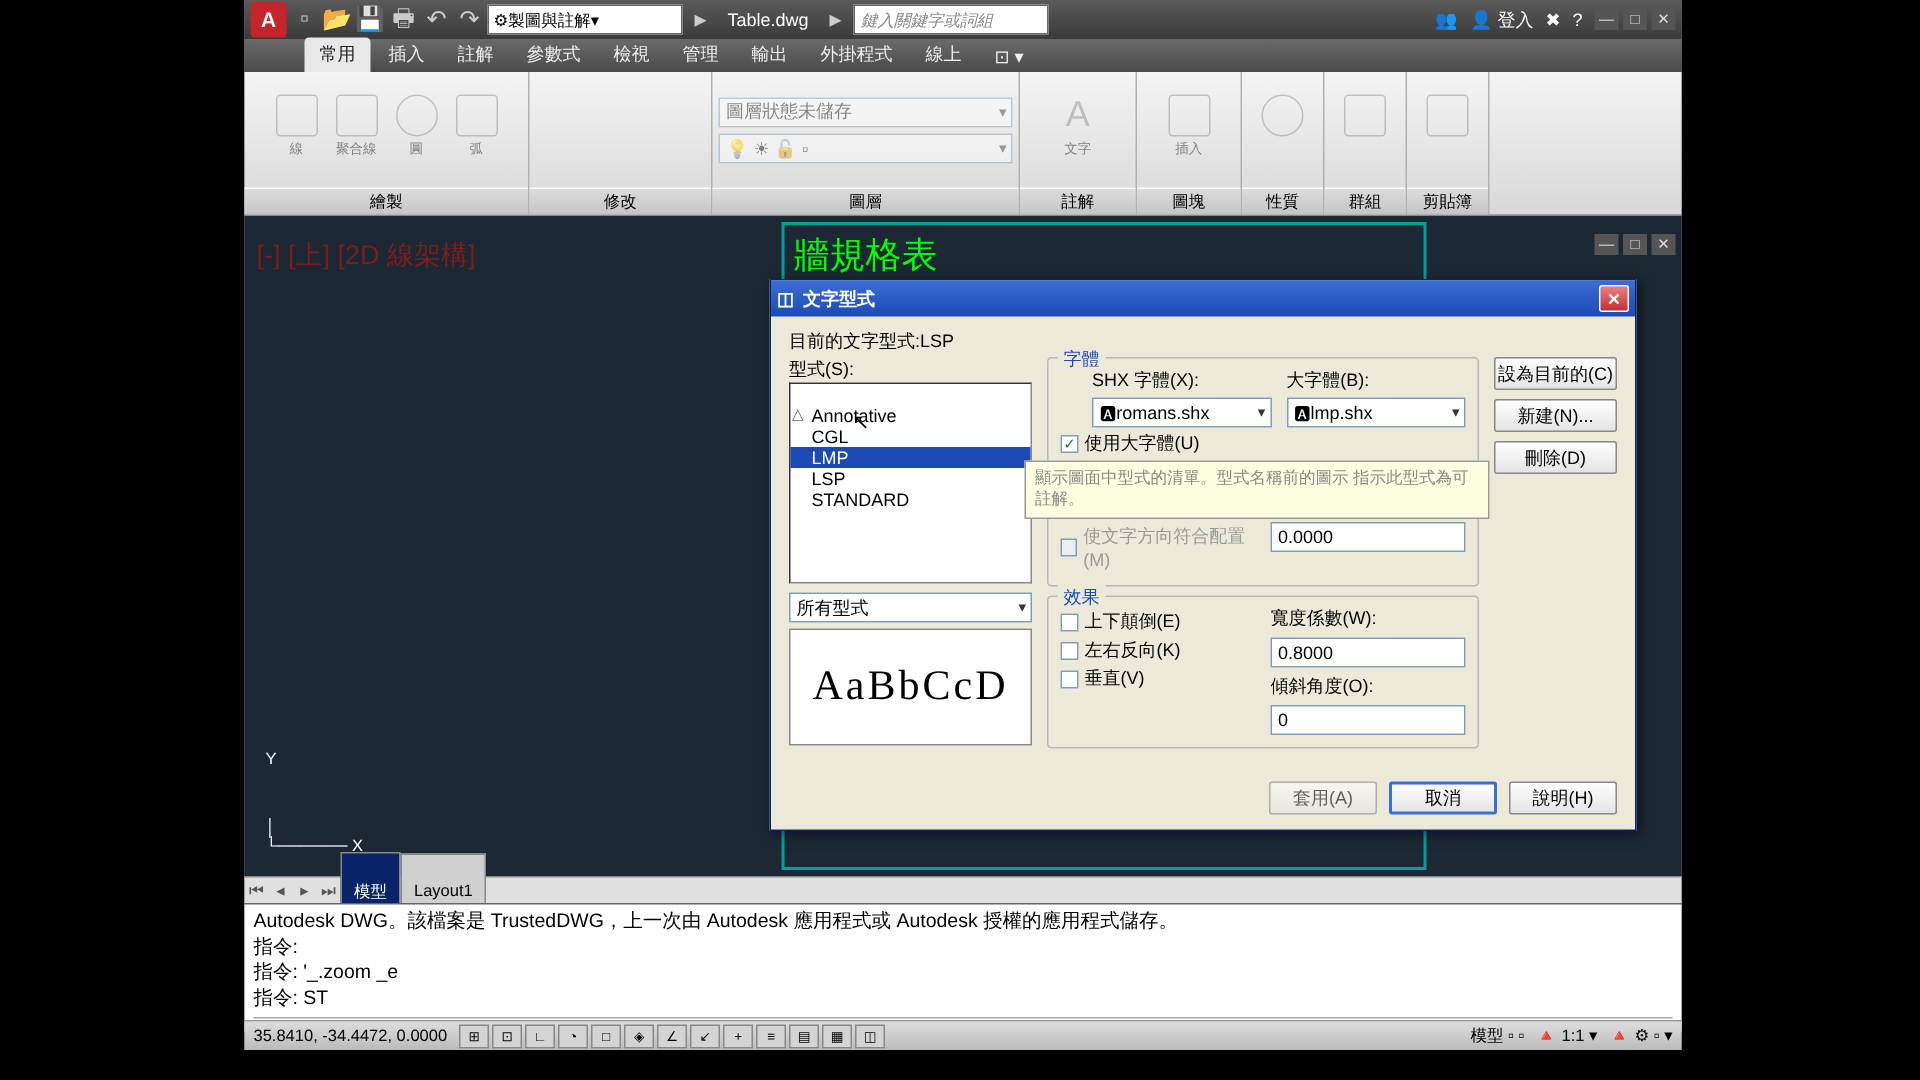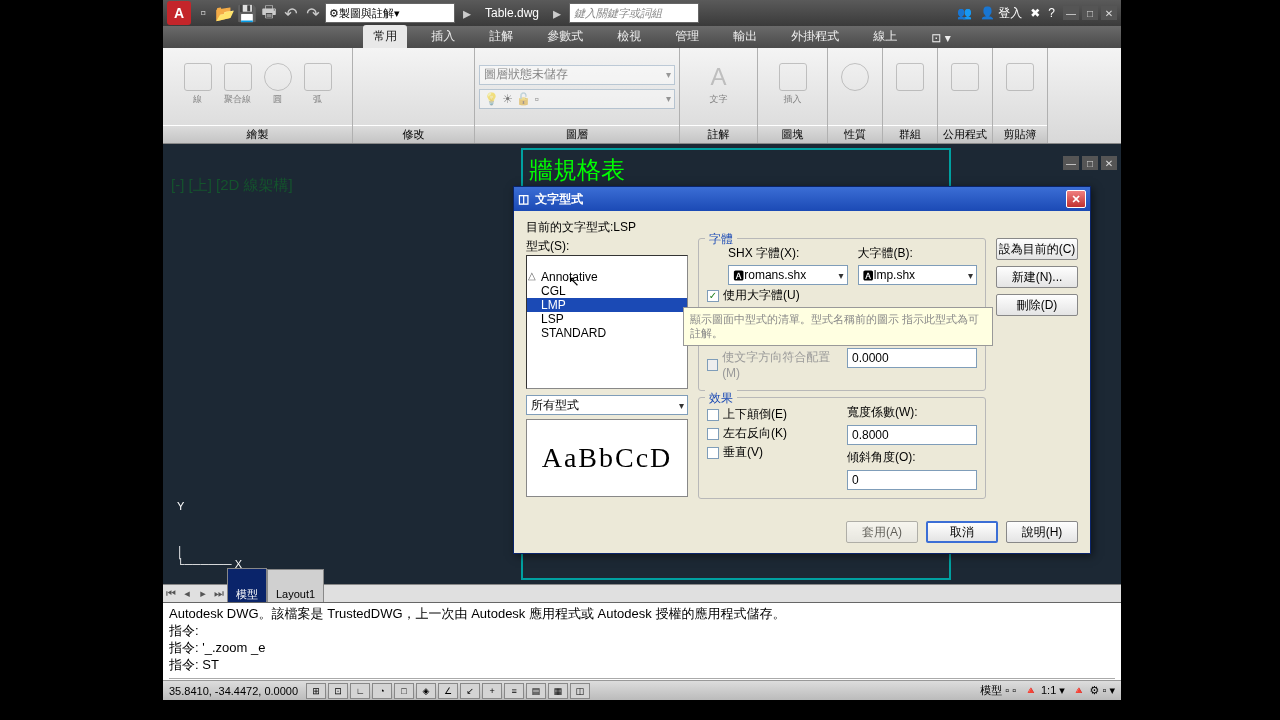--- a/index.html
+++ b/index.html
@@ -8,30 +8,30 @@
 .titlebar { height: 26px; background: linear-gradient(#5a5a5a,#3a3a3a); display: flex; align-items: center; gap: 4px; padding: 0 4px; }
 .logo { width: 24px; height: 24px; background: #c4252a; border-radius: 3px; display: flex; align-items: center; justify-content: center; color: #fff; font-weight: bold; font-size: 14px; }
 .qat { display: flex; gap: 6px; align-items: center; }
 .qat-icon { width: 16px; height: 16px; display: inline-flex; align-items: center; justify-content: center; color: #ccc; }
 .ws-sel { background: #fff; border: 1px solid #666; height: 20px; min-width: 130px; font-size: 11px; padding: 1px 3px; display: flex; align-items: center; }
 .doc-name { color: #fff; font-size: 12px; margin: 0 6px; }
 .search { background: #fff; border: 1px solid #666; height: 20px; width: 130px; font-size: 11px; font-style: italic; color: #888; padding: 1px 4px; display: flex; align-items: center; }
 .title-right { margin-left: auto; display: flex; gap: 8px; align-items: center; color: #fff; font-size: 12px; }
 .win-btns { display: flex; gap: 3px; }
 .win-btn { width: 16px; height: 14px; background: #555; color: #ddd; font-size: 10px; display: flex; align-items: center; justify-content: center; }
-.ribbon-tabs { height: 22px; background: linear-gradient(#6a6a6a,#4a4a4a); display: flex; align-items: flex-end; padding-left: 40px; gap: 14px; font-size: 12px; justify-content: center; }
+.ribbon-tabs { height: 22px; background: linear-gradient(#6a6a6a,#4a4a4a); display: flex; align-items: flex-end; padding-left: 40px; gap: 2px; font-size: 12px; }
 .tab { padding: 3px 10px; color: #eee; cursor: pointer; }
 .tab.active { background: #e8e8e8; color: #222; border-radius: 3px 3px 0 0; }
 .ribbon { height: 96px; background: linear-gradient(#f4f4f4,#d8d8d8); border-bottom: 1px solid #888; display: flex; }
 .panel { border-right: 1px solid #b0b0b0; display: flex; flex-direction: column; }
 .panel-body { flex: 1; display: flex; align-items: center; justify-content: center; gap: 4px; padding: 4px; opacity: .45; }
 .panel-title { height: 18px; background: linear-gradient(#dcdcdc,#c4c4c4); font-size: 11px; text-align: center; display: flex; align-items: center; justify-content: center; gap: 4px; border-top: 1px solid #fff; }
 .big-icon { width: 36px; height: 48px; display: flex; flex-direction: column; align-items: center; font-size: 9px; gap: 2px; }
 .big-icon .ico-shape { width: 28px; height: 28px; border: 1px solid #888; border-radius: 3px; }
-.viewport-label { position: absolute; left: 8px; top: 176px; color: #14532d; font-size: 15px; }
+.viewport-label { position: absolute; left: 8px; top: 158px; color: #7f1d1d; font-size: 18px; }
 .table-box { position: absolute; left: 358px; top: 148px; width: 430px; height: 432px; border: 2px solid #00a0a0; }
 .table-title { color: #0f0; font-size: 24px; font-family: 'SimSun', serif; padding: 4px 6px; }
 .ucs { position: absolute; left: 14px; top: 500px; color: #fff; font-size: 11px; }
 .tabs-layout { position: absolute; left: 0; top: 584px; width: 100%; height: 18px; background: #e0e0e0; display: flex; align-items: center; font-size: 11px; border-top: 1px solid #888; }
 .lt-btn { width: 16px; height: 16px; display: inline-flex; align-items: center; justify-content: center; color: #555; }
 .lt-tab { padding: 18px 8px; border: 1px solid #888; border-bottom: none; background: #d0d0d0; }
 .lt-tab.active { background: #0a246a; color: #fff; }
 .cmdline { position: absolute; left: 0; top: 602px; width: 100%; height: 86px; background: #fff; border-top: 1px solid #666; padding: 3px 6px; font-family: 'MingLiU', monospace; font-size: 13px; line-height: 1.3; overflow: hidden; }
 .cmdline .input { border-top: 1px solid #aaa; margin-top: 4px; padding-top: 2px; }
 .statusbar { position: absolute; left: 0; bottom: 0; width: 100%; height: 20px; background: linear-gradient(#ddd,#bbb); display: flex; align-items: center; font-size: 11px; padding: 0 6px; gap: 8px; border-top: 1px solid #999; }
@@ -192,28 +192,20 @@
           </div>
         </div>
       <div class="panel-title">群組</div>
     </div>
     <div class="panel" style="width:55px;">
       <div class="panel-body">
           <div class="big-icon">
             <div class="ico-shape"></div>
           </div>
         </div>
-      <div class="panel-title">公用程式</div>
-    </div>
-    <div class="panel" style="width:55px;">
-      <div class="panel-body">
-          <div class="big-icon">
-            <div class="ico-shape"></div>
-          </div>
-        </div>
       <div class="panel-title">剪貼簿</div>
     </div>
   </div>
 
   <div class="drawing-area"></div>
   <div class="viewport-label">[-] [上] [2D 線架構]</div>
   <div class="child-win-btns">
     <div class="win-btn">—</div>
     <div class="win-btn">□</div>
     <div class="win-btn">✕</div>

